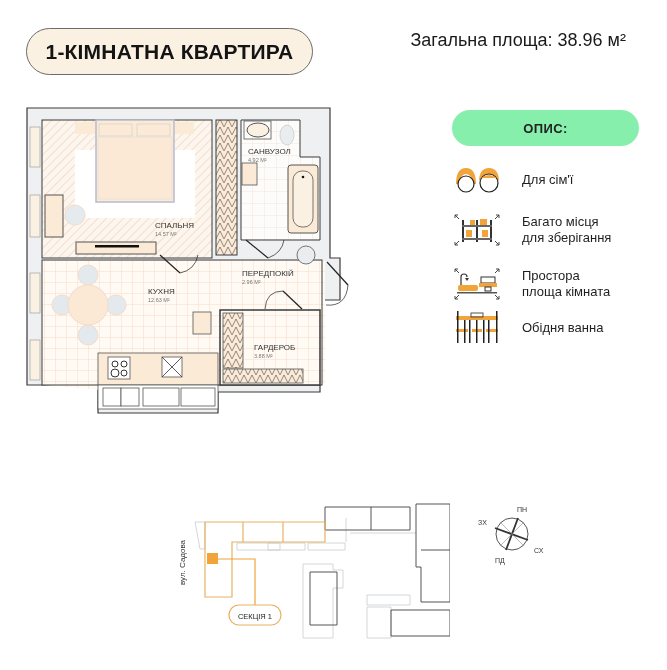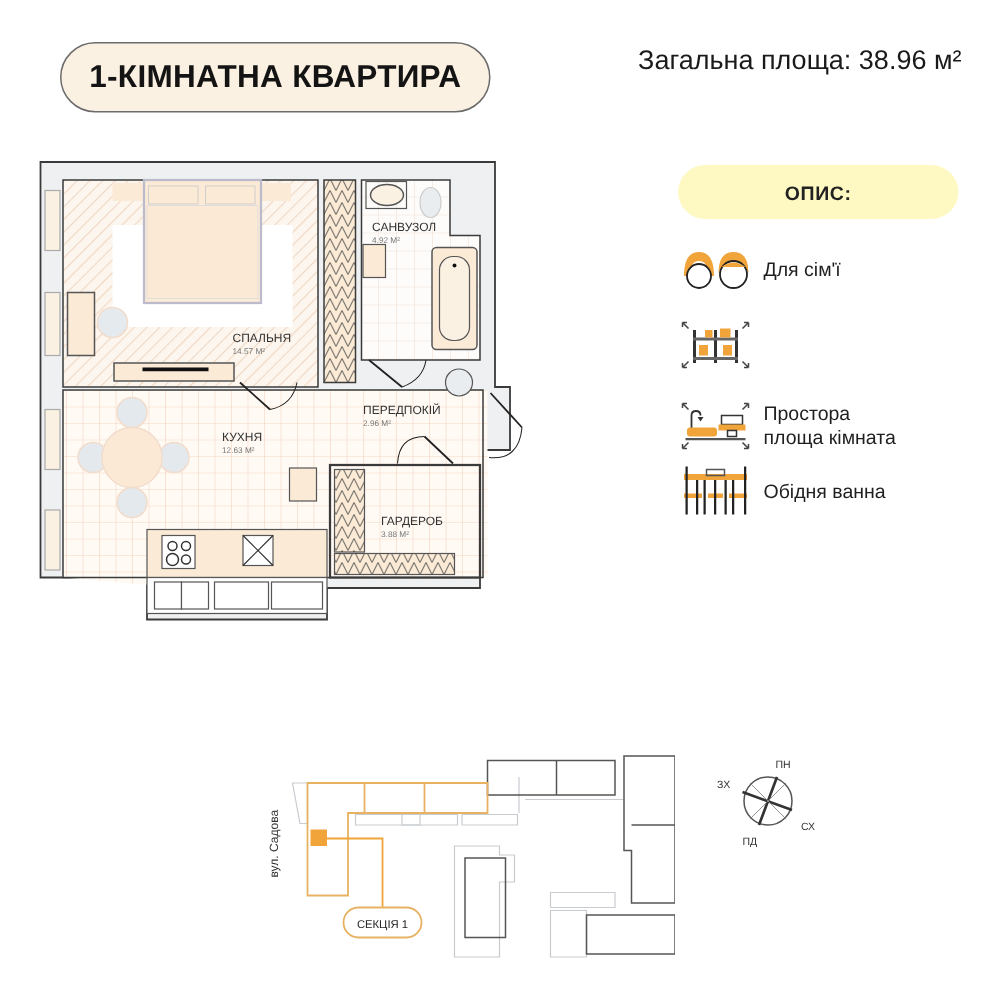--- a/index.html
+++ b/index.html
@@ -1,37 +1,37 @@
 <!DOCTYPE html>
 <html><head>
 <meta charset="utf-8">
 <style>
   * { box-sizing: border-box; margin: 0; padding: 0; }
   html, body { width: 667px; height: 670px; background: #ffffff; overflow: hidden; }
   body { font-family: "Liberation Sans", "DejaVu Sans", sans-serif; color: #1a1a1a; position: relative; }
 
   .title-pill {
-    position: absolute; left: 40px; top: 28px; width: 287px; height: 47px;
+    position: absolute; left: 26px; top: 28px; width: 287px; height: 47px;
     border: 1.5px solid #6b6b6b; border-radius: 24px; background: #fbf1e2;
     display: flex; align-items: center; justify-content: center;
     font-weight: 700; font-size: 21px; letter-spacing: 0.2px; color: #141414;
   }
 
-  .meta { position: absolute; right: 26px; top: 26px; text-align: right; font-size: 18px; line-height: 28px; color: #1a1a1a; }
+  .meta { position: absolute; right: 41px; top: 26px; text-align: right; font-size: 18px; line-height: 28px; color: #1a1a1a; }
 
   .desc-pill {
     position: absolute; left: 452px; top: 110px; width: 187px; height: 36px;
-    background: #fef9c3; border-radius: 18px; display: flex; align-items: center; justify-content: center;
+    background: #86efac; border-radius: 18px; display: flex; align-items: center; justify-content: center;
     font-size: 13px; font-weight: 700; letter-spacing: 0.4px; color: #222;
   }
 
   .features { position: absolute; left: 452px; top: 160px; width: 200px; }
   .feature { position: absolute; left: 0; display: flex; align-items: center; }
   .feature .ic { width: 50px; height: 40px; flex: 0 0 50px; }
-  .feature .txt { margin-left: 7px; font-size: 13px; line-height: 16px; color: #1f1f1f; }
+  .feature .txt { margin-left: 20px; font-size: 13px; line-height: 16px; color: #1f1f1f; }
 
   .plan { position: absolute; left: 0; top: 95px; width: 360px; height: 330px; }
   .site { position: absolute; left: 160px; top: 490px; width: 290px; height: 170px; }
   .compass { position: absolute; left: 470px; top: 490px; width: 100px; height: 100px; }
 
   .room-label { font-family: "Liberation Sans", sans-serif; }
 </style>
 </head>
 <body>
 
@@ -69,20 +69,24 @@
       <rect x="10" y="10" width="2" height="22" fill="#333"></rect>
       <rect x="24" y="10" width="2" height="22" fill="#333"></rect>
       <rect x="38" y="10" width="2" height="22" fill="#333"></rect>
       <rect x="10" y="15" width="30" height="2" fill="#666"></rect>
       <rect x="10" y="28" width="30" height="2" fill="#666"></rect>
       <rect x="14" y="20" width="6" height="7" fill="#f0a43a"></rect>
       <rect x="18" y="10" width="5" height="5" fill="#f0a43a"></rect>
       <rect x="28" y="9" width="7" height="6" fill="#f0a43a"></rect>
       <rect x="30" y="20" width="6" height="7" fill="#f0a43a"></rect>
     </svg>
+    <div class="txt">
+      <div>Багато місця</div>
+      <div>для зберігання</div>
+    </div>
   </div>
 
   <div class="feature" style="top:104px;">
     <svg class="ic" viewBox="0 0 50 40">
       <g stroke="#444" stroke-width="1" fill="none">
         <path d="M3 5 L7 9 M3 5 L3 8 M3 5 L6 5"></path>
         <path d="M47 5 L43 9 M47 5 L47 8 M47 5 L44 5"></path>
         <path d="M3 35 L7 31 M3 35 L3 32 M3 35 L6 35"></path>
         <path d="M47 35 L43 31 M47 35 L47 32 M47 35 L44 35"></path>
       </g>

